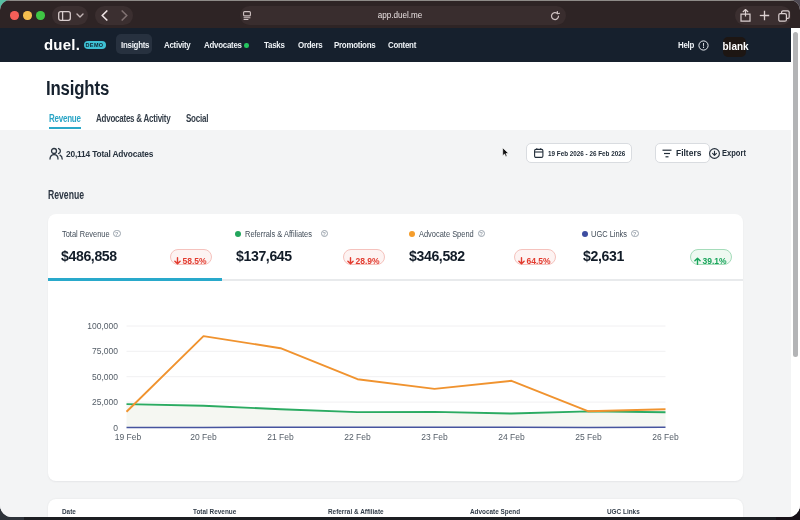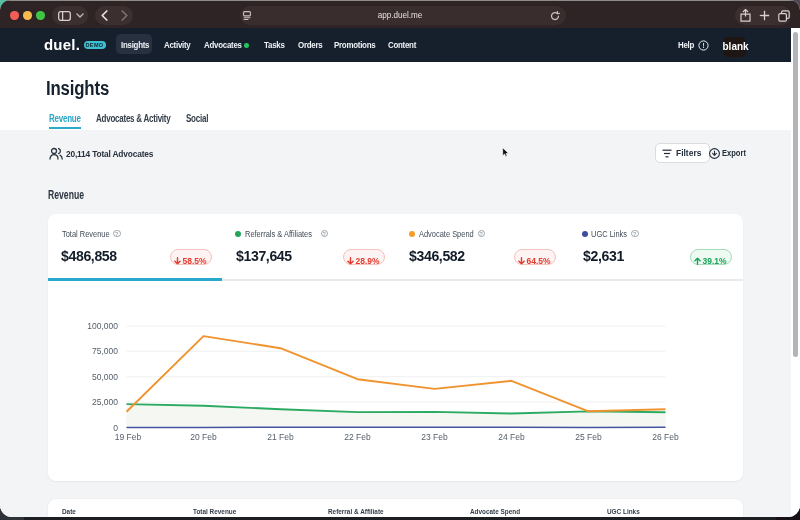--- a/index.html
+++ b/index.html
@@ -146,20 +146,29 @@
     <path d="M9.5 1.5 a2.6 2.6 0 0 1 0 5" fill="none" stroke="#2a3541" stroke-width="1.3" stroke-linecap="round"></path>
     <path d="M11 8.2 c1.5 0.7 2.2 2 2.2 3.8" fill="none" stroke="#2a3541" stroke-width="1.3" stroke-linecap="round"></path>
   </svg>
   <div class="abs" style="left:66px; top:148px; font-size:9.5px; font-weight:700; color:#27323e; letter-spacing:-0.2px;
        transform:scaleX(0.88); transform-origin:left top; white-space:nowrap;">20,114 Total Advocates</div>
 
   <svg class="abs" style="left:501.5px; top:146.5px; z-index:50;" width="8" height="11" viewBox="0 0 12 16.5">
     <path d="M1 1 L1 13.2 L3.9 10.6 L5.6 14.8 L7.7 13.9 L6 9.8 L9.9 9.6 Z" fill="#111" stroke="#fff" stroke-width="1"></path>
   </svg>
 
+  <div class="btn" style="left:526px; width:105.5px; font-size:8.5px;">
+    <svg style="margin:0 4px 0 7px;" width="9.5" height="10" viewBox="0 0 9.5 10">
+      <rect x="0.6" y="1.4" width="8.3" height="8" rx="1.4" fill="none" stroke="#222d39" stroke-width="1.1"></rect>
+      <line x1="0.6" y1="4" x2="8.9" y2="4" stroke="#222d39" stroke-width="1.1"></line>
+      <line x1="2.8" y1="0.3" x2="2.8" y2="2" stroke="#222d39" stroke-width="1.1"></line>
+      <line x1="6.7" y1="0.3" x2="6.7" y2="2" stroke="#222d39" stroke-width="1.1"></line>
+    </svg>
+    <span style="font-size:8px; transform:scaleX(0.79);">19 Feb 2026 - 26 Feb 2026</span>
+  </div>
 
   <div class="btn" style="left:655px; width:55px; font-size:9.5px;">
     <svg style="margin:0 4px 0 6px;" width="10" height="9" viewBox="0 0 10 9">
       <line x1="0.5" y1="1.2" x2="9.5" y2="1.2" stroke="#222d39" stroke-width="1.2"></line>
       <line x1="2" y1="4.5" x2="8" y2="4.5" stroke="#222d39" stroke-width="1.2"></line>
       <line x1="3.5" y1="7.8" x2="6.5" y2="7.8" stroke="#222d39" stroke-width="1.2"></line>
     </svg>
     <span style="font-size:9px; transform:scaleX(0.94);">Filters</span>
   </div>
 

